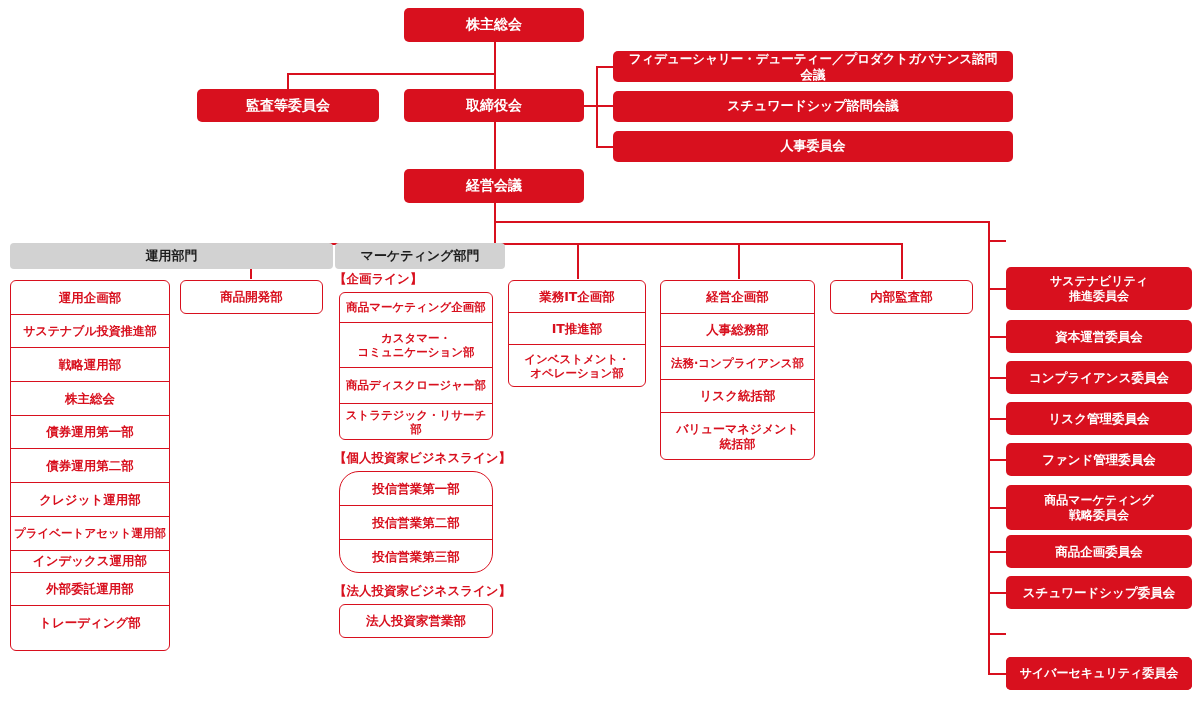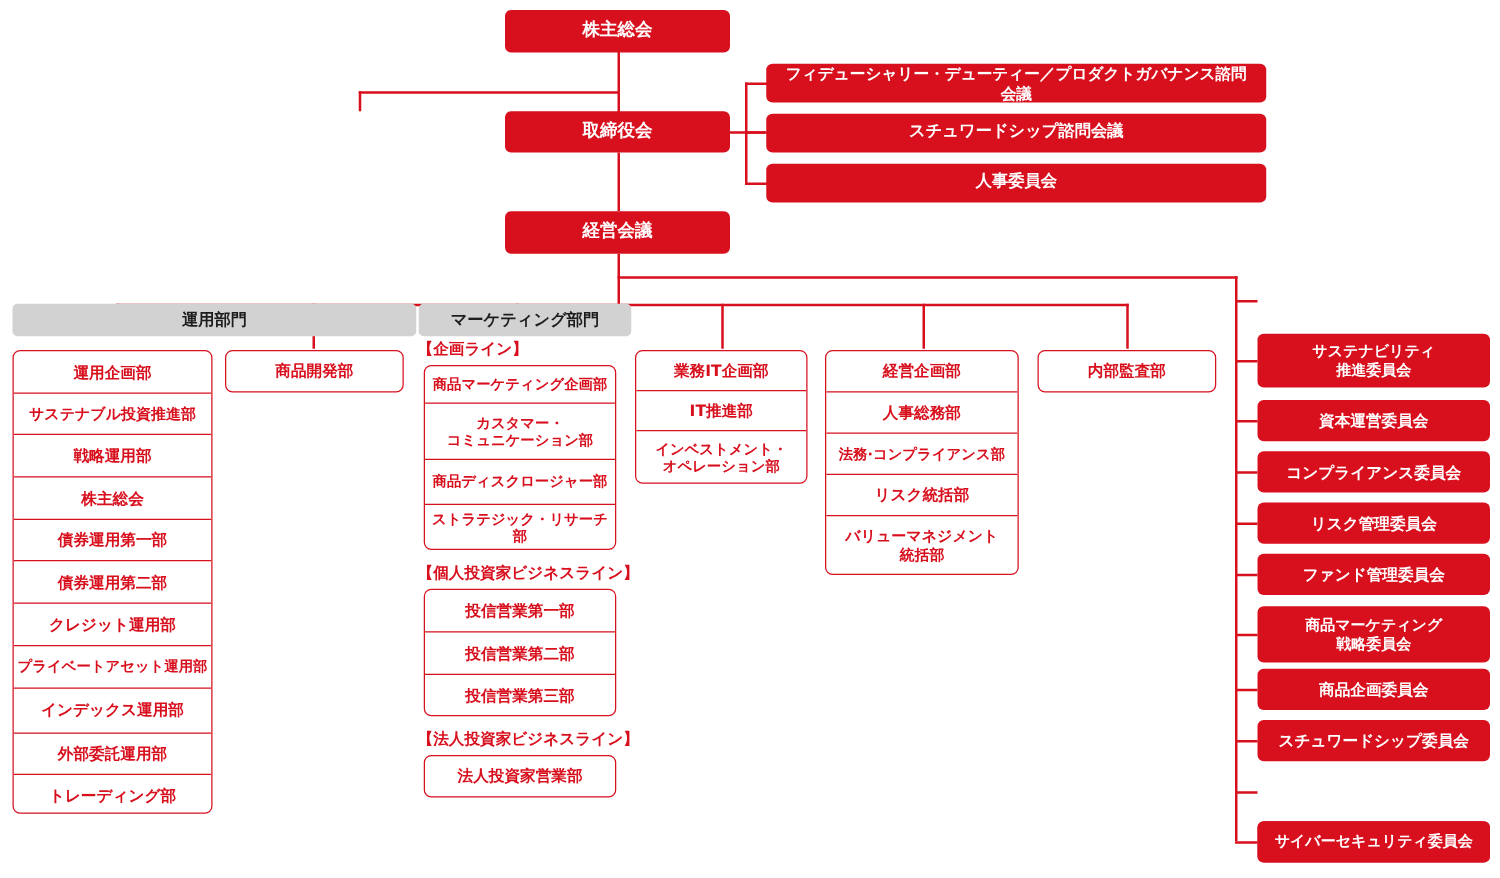--- a/index.html
+++ b/index.html
@@ -122,20 +122,21 @@
   <div class="ln lnh" style="left:988px;top:418px;width:18px;"></div>
   <div class="ln lnh" style="left:988px;top:459px;width:18px;"></div>
   <div class="ln lnh" style="left:988px;top:507px;width:18px;"></div>
   <div class="ln lnh" style="left:988px;top:551px;width:18px;"></div>
   <div class="ln lnh" style="left:988px;top:592px;width:18px;"></div>
   <div class="ln lnh" style="left:988px;top:633px;width:18px;"></div>
   <div class="ln lnh" style="left:988px;top:673px;width:18px;"></div>
 
   <div class="redbox" style="left:404px;top:8px;width:180px;height:34px;font-size:14px;">株主総会</div>
 
+  <div class="redbox" style="left:197px;top:89px;width:182px;height:33px;font-size:14px;">監査等委員会</div>
 
   <div class="redbox" style="left:404px;top:89px;width:180px;height:33px;font-size:14px;">取締役会</div>
 
   <div class="redbox" style="left:404px;top:169px;width:180px;height:34px;font-size:14px;">経営会議</div>
 
   <div class="redbox" style="left:613px;top:51px;width:400px;height:31px;font-size:12.5px;">フィデューシャリー・デューティー／プロダクトガバナンス諮問会議</div>
   <div class="redbox" style="left:613px;top:91px;width:400px;height:31px;font-size:13px;">スチュワードシップ諮問会議</div>
   <div class="redbox" style="left:613px;top:131px;width:400px;height:31px;font-size:13px;">人事委員会</div>
 
   <div class="grayhdr" style="left:10px;top:243px;width:323px;height:26px;">運用部門</div>
@@ -144,42 +145,42 @@
 
   <div class="stack" style="left:10px;top:280px;width:160px;height:371px;">
     <div class="cell" style="height:33.7px;font-size:12.5px;">運用企画部</div>
     <div class="cell" style="height:33.7px;font-size:12px;">サステナブル投資推進部</div>
     <div class="cell" style="height:33.7px;font-size:12.5px;">戦略運用部</div>
     <div class="cell" style="height:33.7px;font-size:12.5px;">株主総会</div>
     <div class="cell" style="height:33.7px;font-size:12.5px;">債券運用第一部</div>
     <div class="cell" style="height:33.7px;font-size:12.5px;">債券運用第二部</div>
     <div class="cell" style="height:33.7px;font-size:12.5px;">クレジット運用部</div>
     <div class="cell" style="height:33.7px;font-size:11.5px;">プライベートアセット運用部</div>
-    <div class="cell" style="height:36px;font-size:12.5px;">インデックス運用部</div>
+    <div class="cell" style="height:22px;font-size:12.5px;">インデックス運用部</div>
     <div class="cell" style="height:33.7px;font-size:12.5px;text-align:center;">外部委託運用部</div>
     <div class="cell" style="height:33.7px;font-size:12.5px;">トレーディング部</div>
   </div>
 
   <div class="stack" style="left:180px;top:280px;width:143px;height:34px;">
     <div class="cell" style="height:100%;font-size:12.5px;">商品開発部</div>
   </div>
 
   <div class="linelabel" style="left:334px;top:271px;">【企画ライン】</div>
 
   <div class="stack" style="left:339px;top:292px;width:154px;height:148px;">
     <div class="cell" style="height:30px;font-size:11.5px;">商品マーケティング企画部</div>
     <div class="cell" style="height:45px;font-size:11.5px;white-space:pre-line;">カスタマー・
 コミュニケーション部</div>
     <div class="cell" style="height:36px;font-size:11.5px;">商品ディスクロージャー部</div>
     <div class="cell" style="height:36px;font-size:11.5px;">ストラテジック・リサーチ部</div>
   </div>
 
   <div class="linelabel" style="left:334px;top:450px;">【個人投資家ビジネスライン】</div>
 
-  <div class="stack" style="left:339px;top:471px;width:154px;height:102px;">
+  <div class="stack" style="left:339px;top:471px;width:154px;height:102px;border-radius:20px;">
     <div class="cell" style="height:34px;font-size:12.5px;">投信営業第一部</div>
     <div class="cell" style="height:34px;font-size:12.5px;">投信営業第二部</div>
     <div class="cell" style="height:34px;font-size:12.5px;">投信営業第三部</div>
   </div>
 
   <div class="linelabel" style="left:334px;top:583px;">【法人投資家ビジネスライン】</div>
 
   <div class="stack" style="left:339px;top:604px;width:154px;height:34px;">
     <div class="cell" style="height:100%;font-size:12.5px;">法人投資家営業部</div>
   </div>

